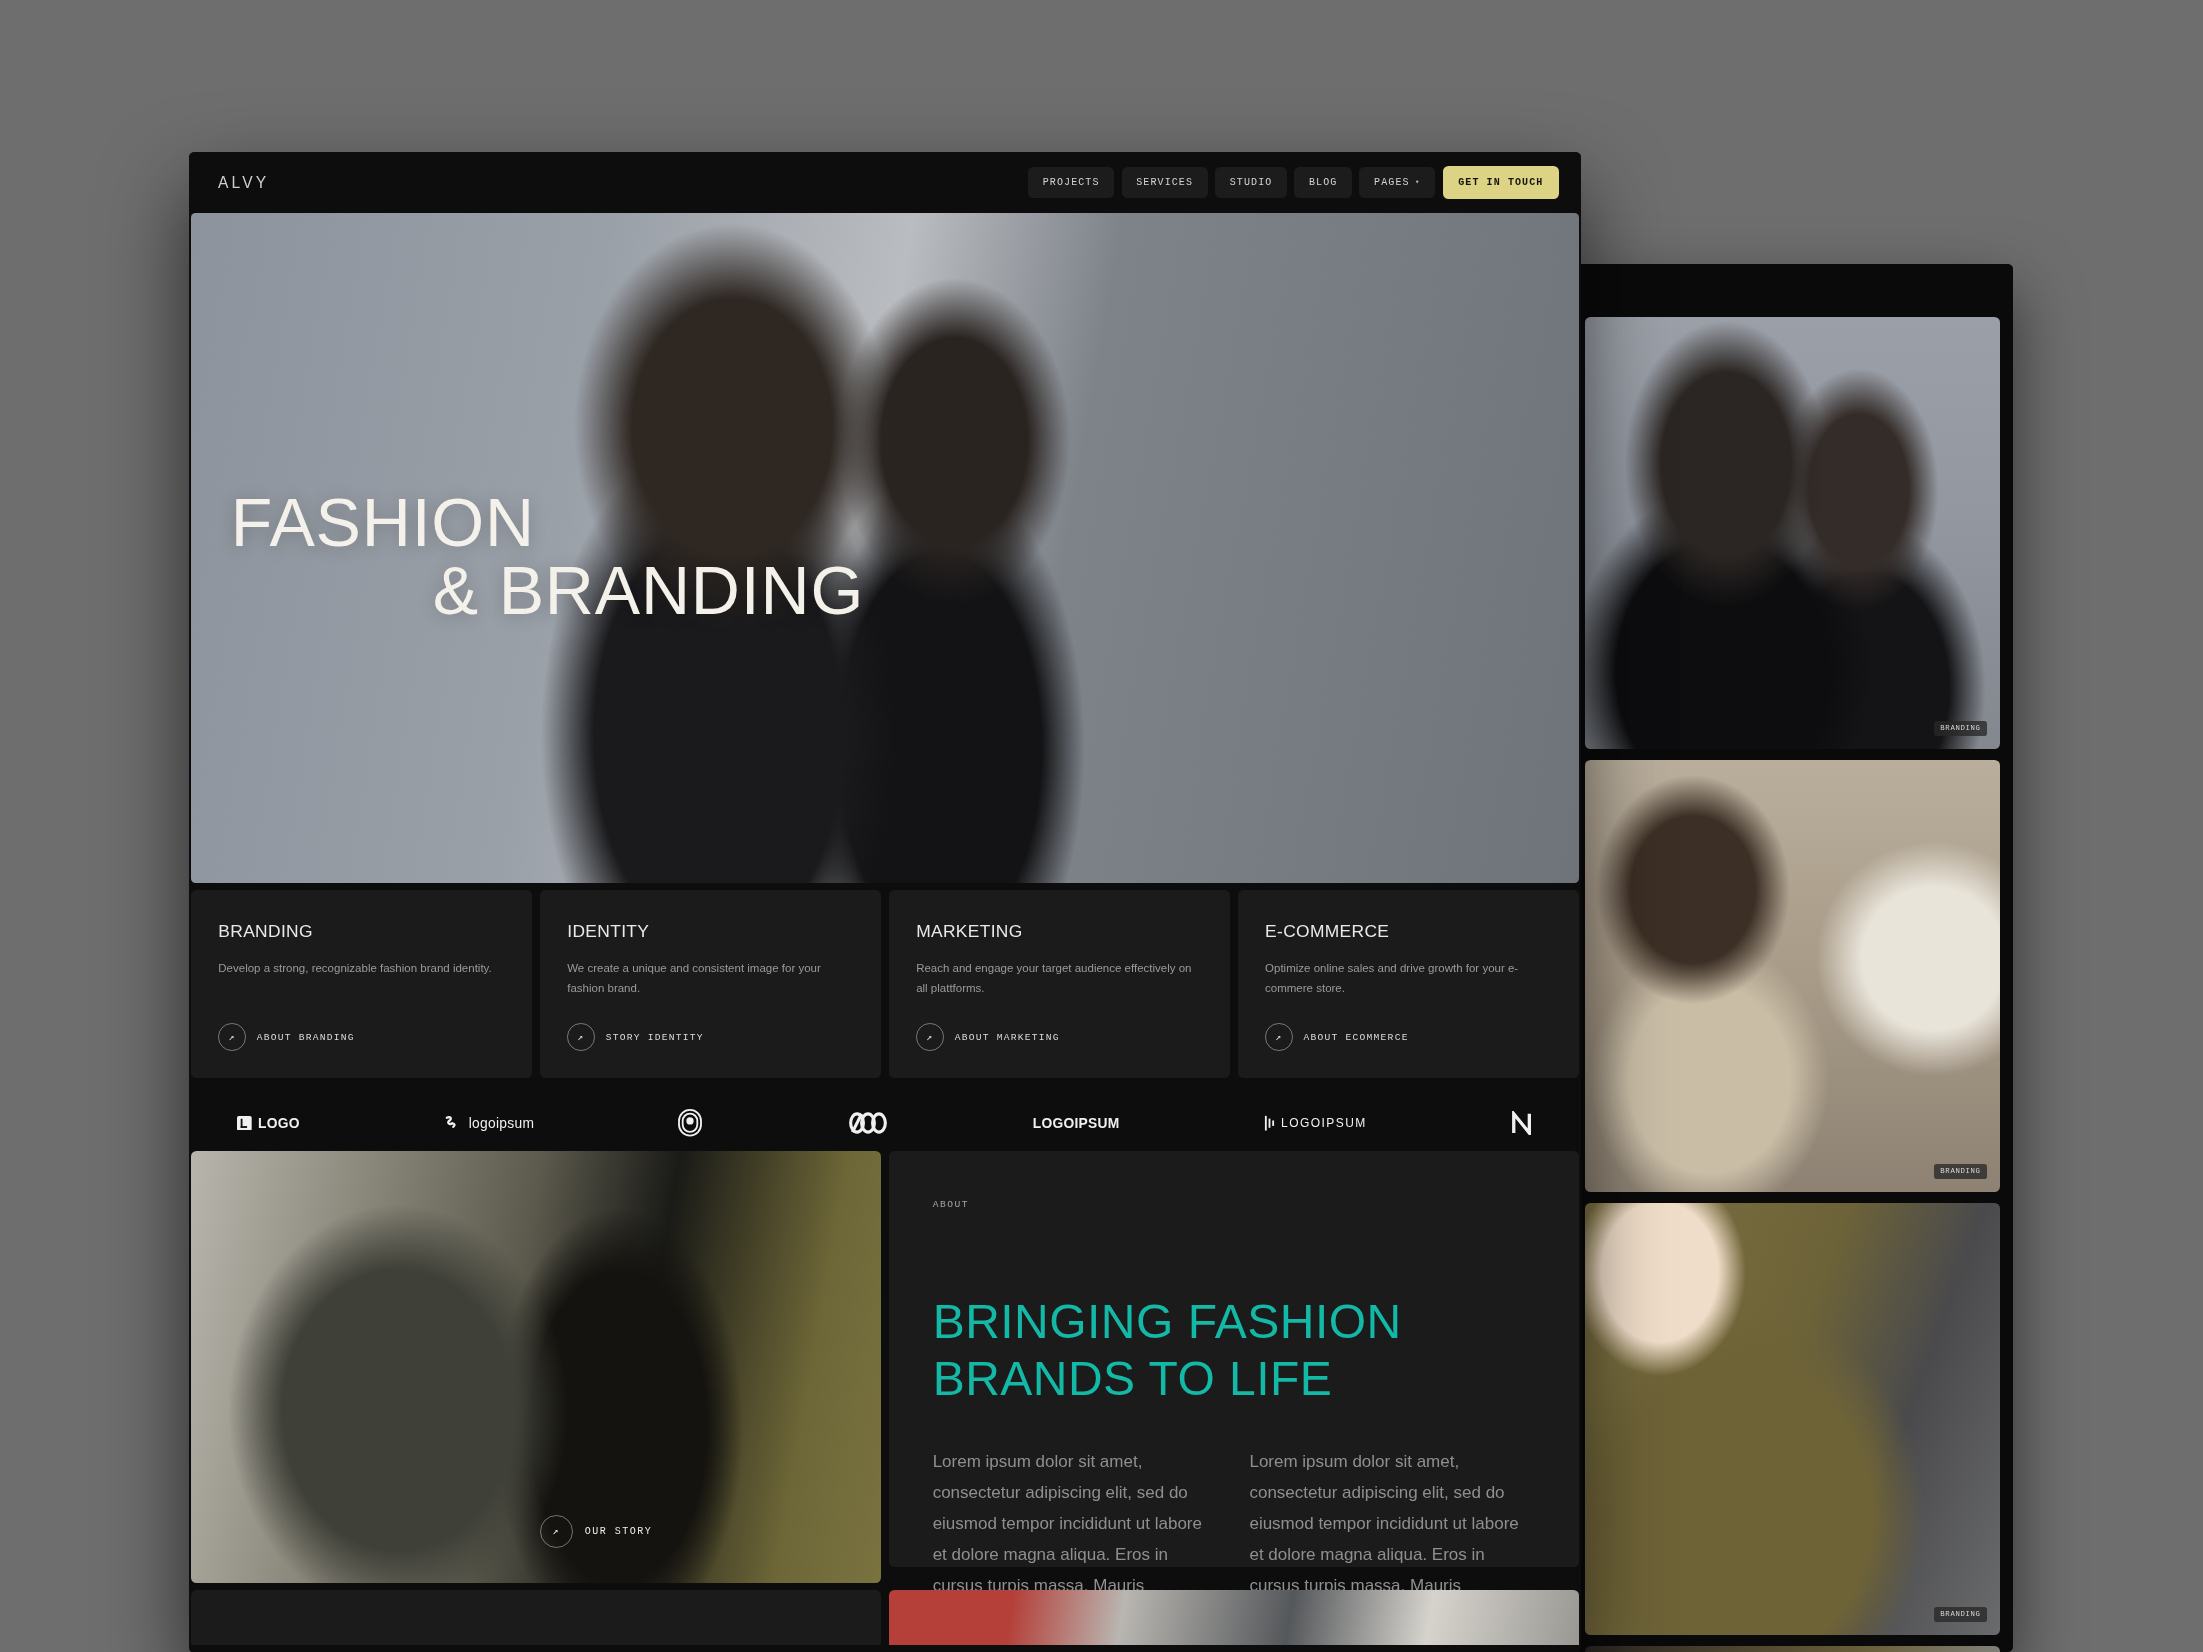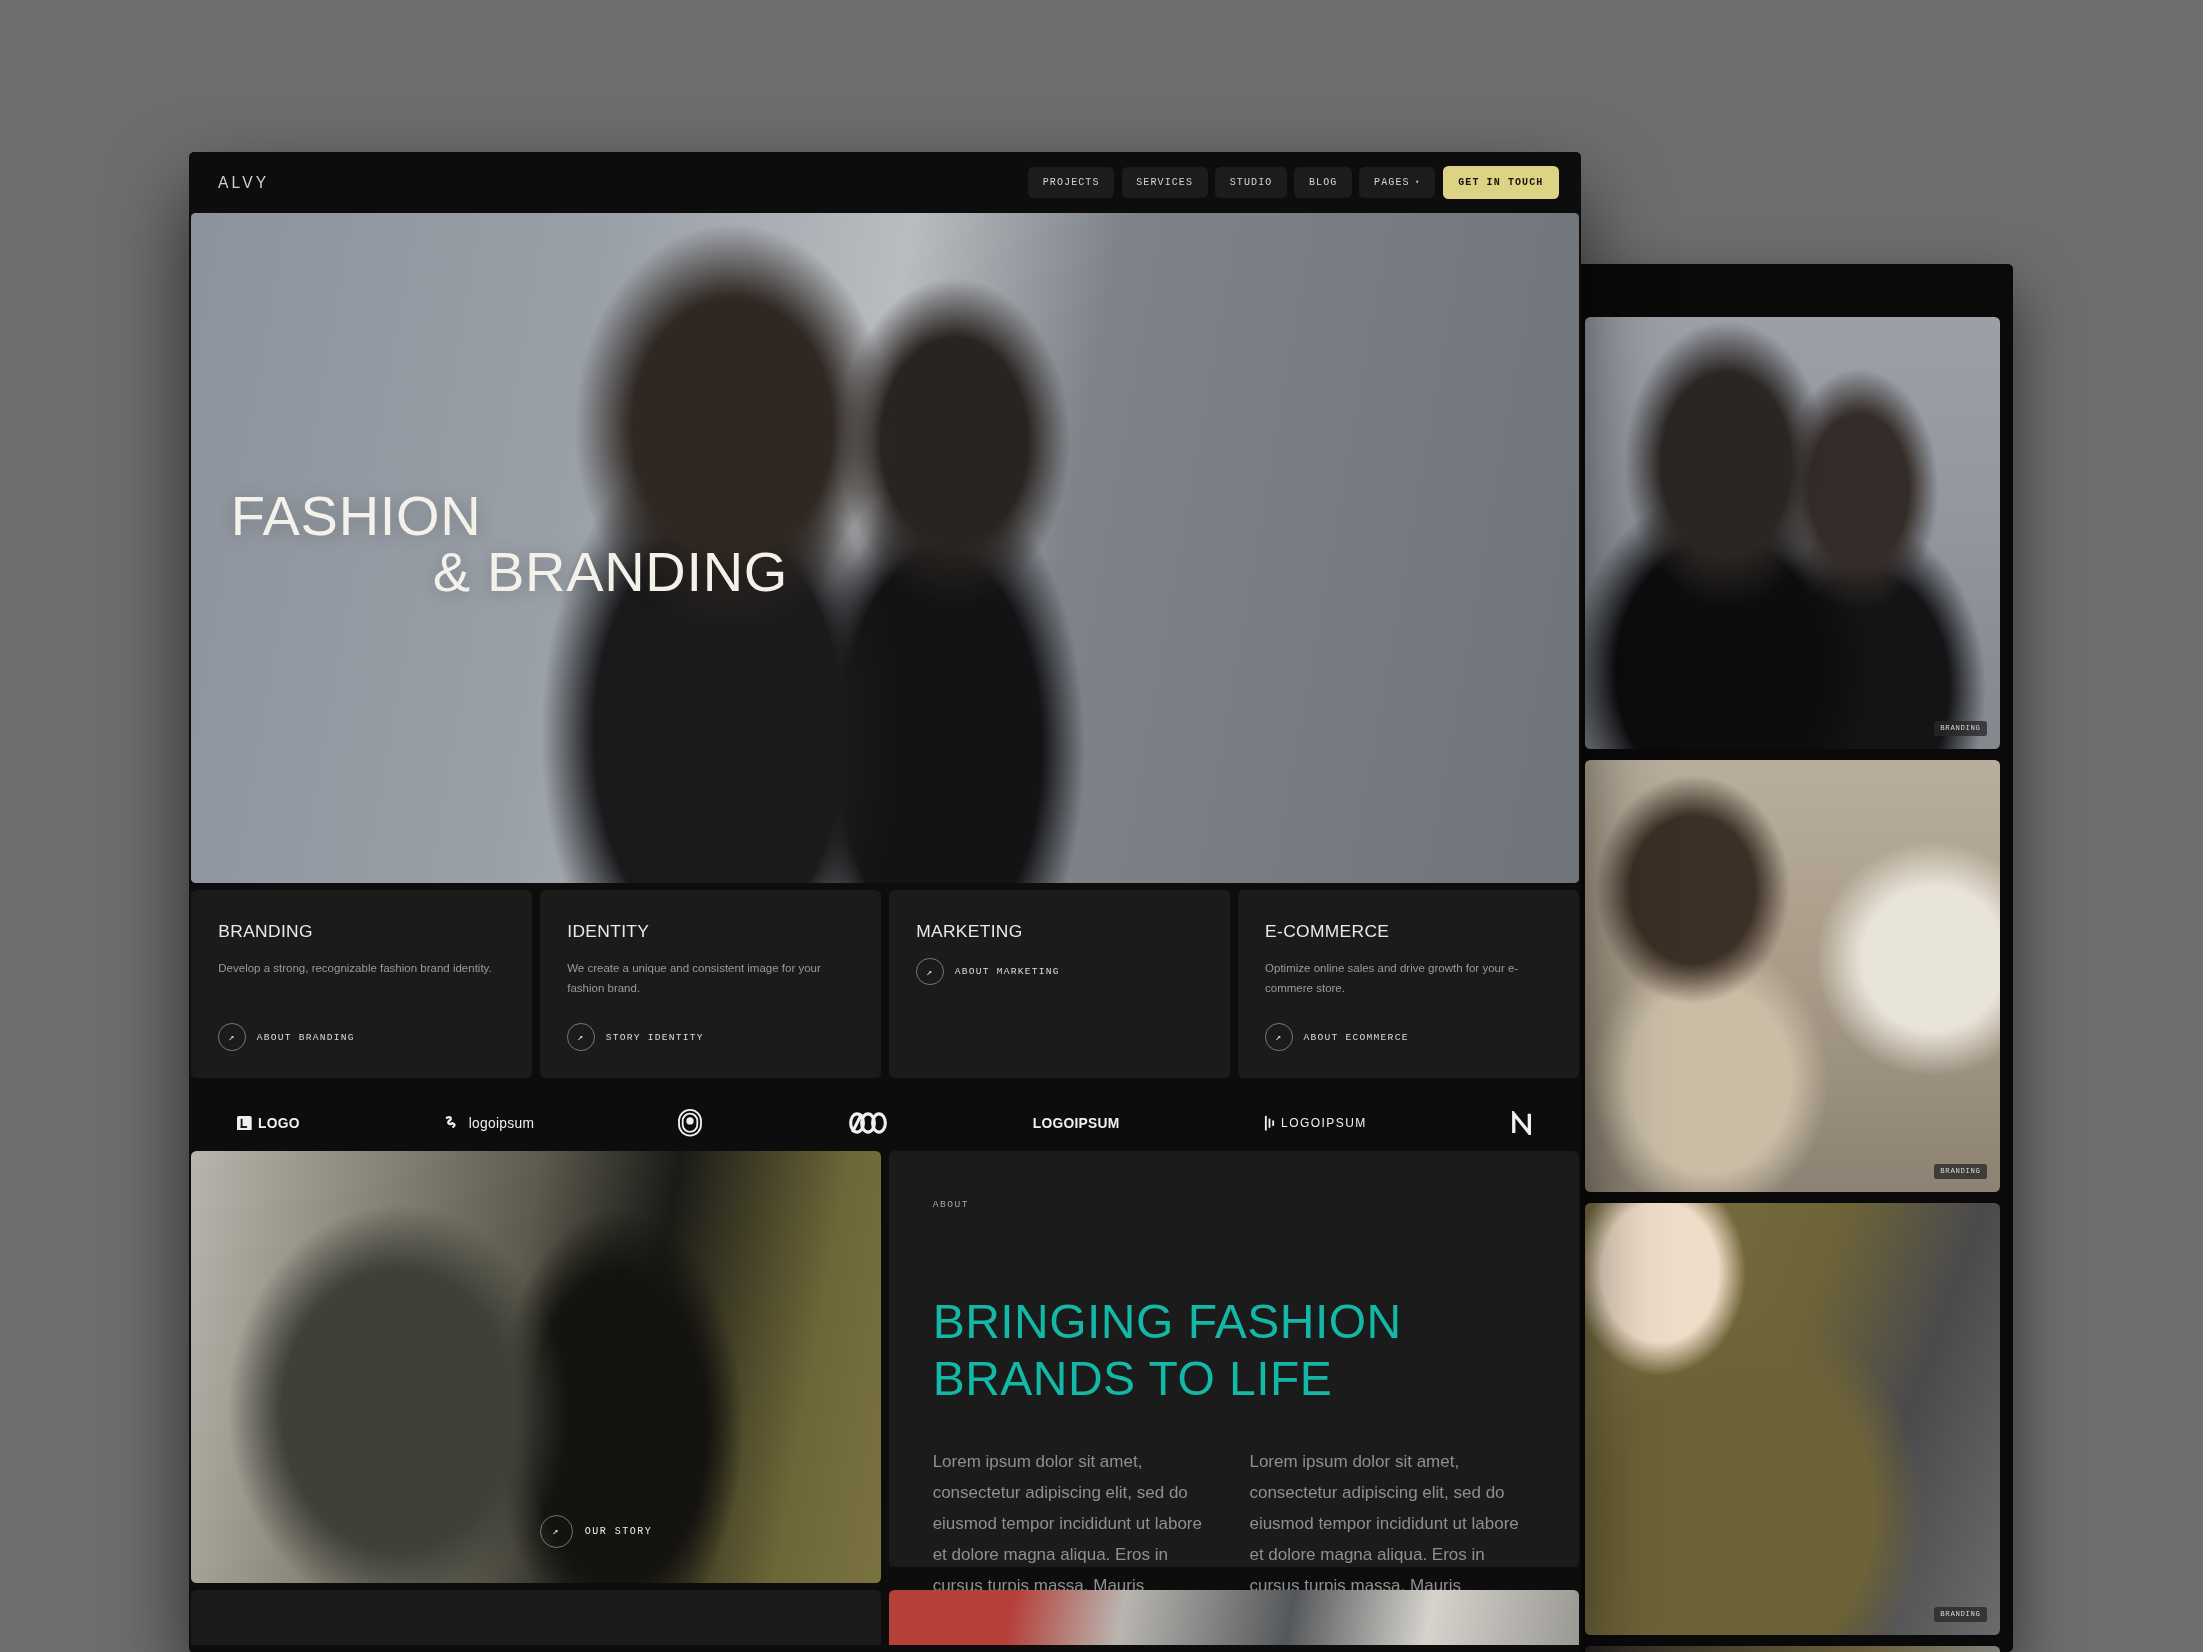--- a/index.html
+++ b/index.html
@@ -95,21 +95,21 @@
     background:
       radial-gradient(ellipse 15% 40% at 39% 32%, #2e2722 0 48%, rgba(46,39,34,0) 76%),
       radial-gradient(ellipse 11% 32% at 55% 34%, #2a2421 0 48%, rgba(42,36,33,0) 76%),
       radial-gradient(ellipse 16% 56% at 38% 78%, #1a1a1c 0 56%, rgba(26,26,28,0) 80%),
       radial-gradient(ellipse 13% 52% at 54% 80%, #131315 0 56%, rgba(19,19,21,0) 80%),
       linear-gradient(100deg,#8d939c 0%, #9aa0a8 28%, #b9bcc0 48%, #7e838a 62%, #6f747b 100%);
   }
   .hero-inner{ position:absolute; inset:0; padding:0 40px; }
   .headline{
     position:absolute; left:40px; top:275px;
-    color:#f4f1ea; font-size:56px; line-height:1.0; font-weight:300;
+    color:#f4f1ea; font-size:68px; line-height:1.0; font-weight:300;
     letter-spacing:.012em; text-shadow:0 1.8px 16.5px rgba(0,0,0,.22);
   }
   .headline .l2{ display:block; margin-left:202px; }
   .learn{
     position:absolute; right:61px; top:770px;
     display:flex; align-items:center; gap:13px; cursor:pointer;
   }
   .circ{
     width:33px; height:33px; border-radius:50%;
     border:0.9px solid rgba(230,230,230,.45);
@@ -275,20 +275,21 @@
     <div class="card">
       <h3>IDENTITY</h3>
       <p>We create a unique and consistent image for your fashion brand.</p>
       <div class="card-link">
         <span class="circ">↗</span>
         <span>STORY IDENTITY</span>
       </div>
     </div>
     <div class="card">
       <h3>MARKETING</h3>
+      <p>Reach and engage your target audience effectively on all plattforms.</p>
       <div class="card-link">
         <span class="circ">↗</span>
         <span>ABOUT MARKETING</span>
       </div>
     </div>
     <div class="card">
       <h3>E-COMMERCE</h3>
       <p>Optimize online sales and drive growth for your e-commere store.</p>
       <div class="card-link">
         <span class="circ">↗</span>

